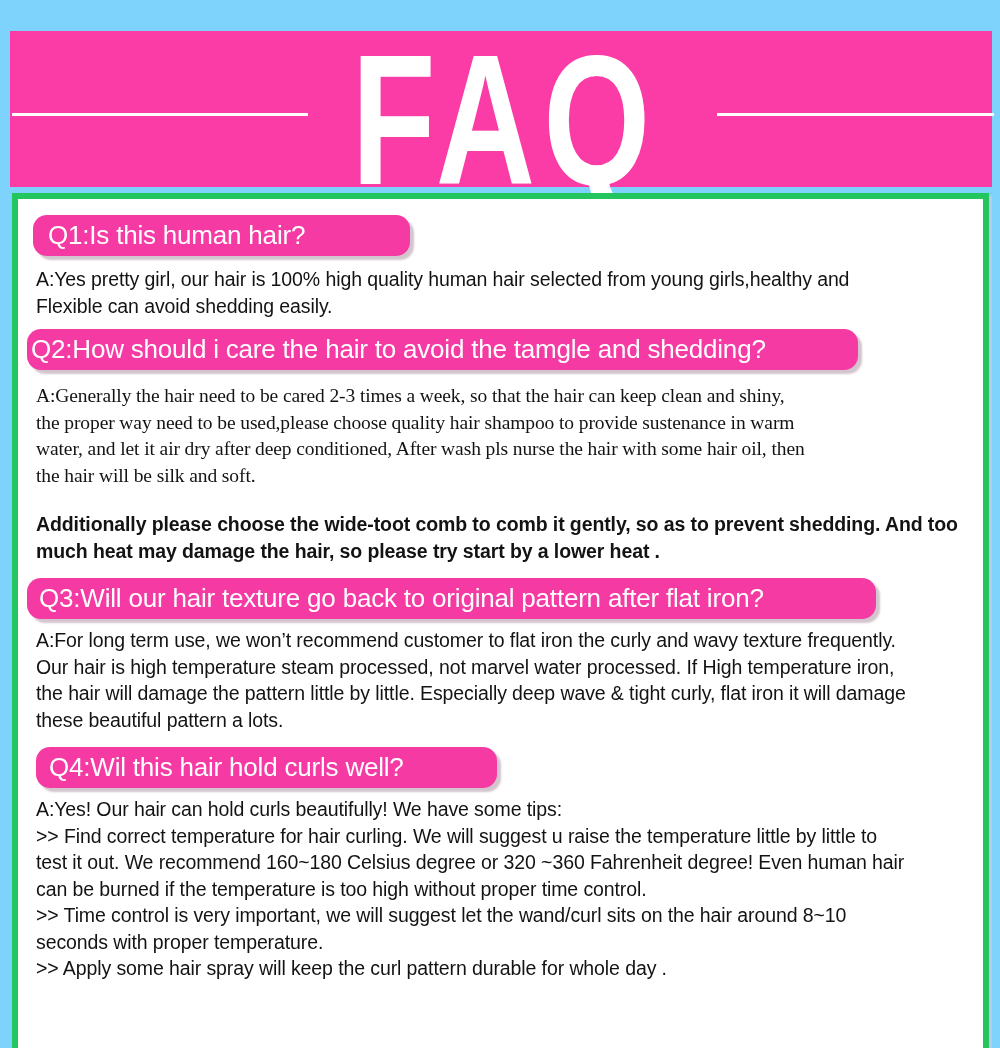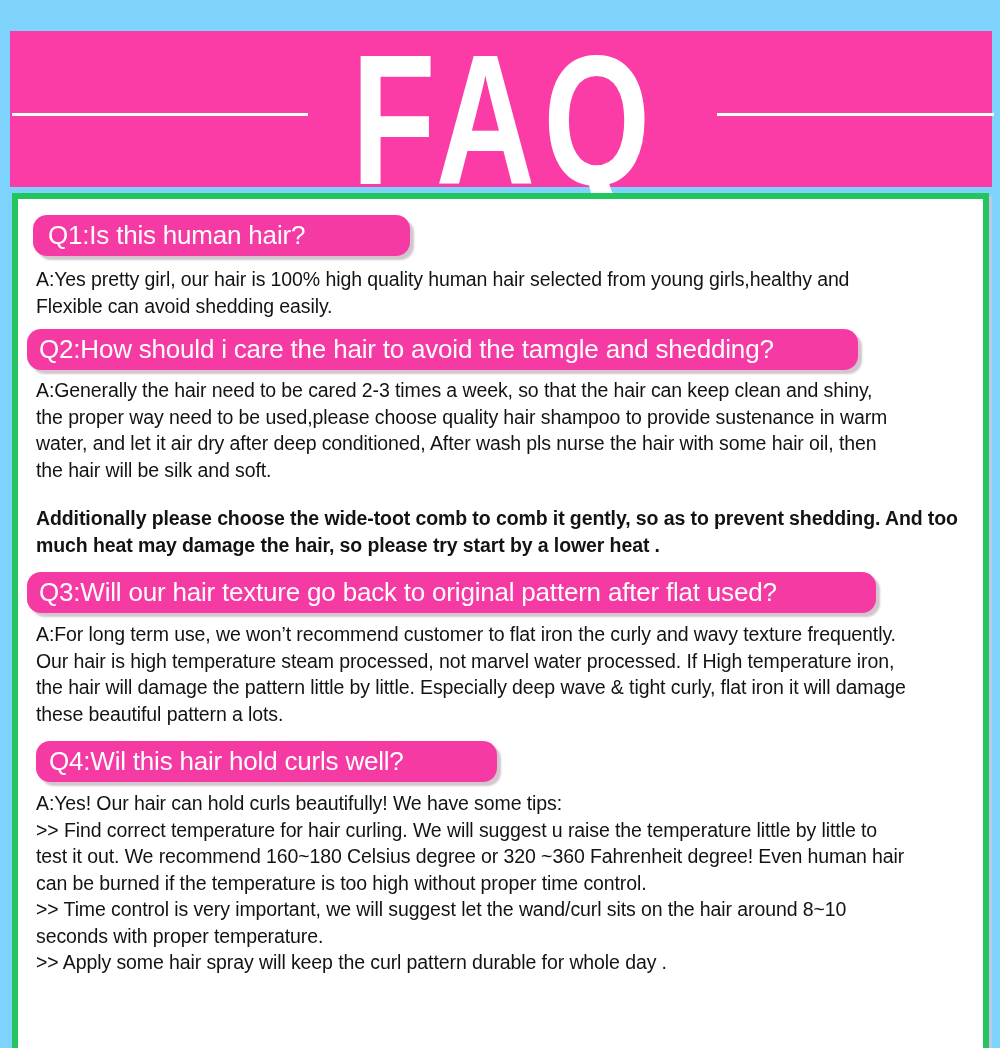--- a/index.html
+++ b/index.html
@@ -66,36 +66,36 @@
     border-radius: 14px;
     background: #f53aa4;
     color: #ffffff;
     font-size: 26px;
     letter-spacing: -0.2px;
     white-space: nowrap;
     overflow: hidden;
     box-shadow: 4px 4px 2px rgba(175, 150, 165, 0.55);
   }
   .pill-q1 { width: 377px; margin: 16px 0 0 15px; padding-left: 15px; }
-  .pill-q2 { width: 831px; margin: 10px 0 0  9px; padding-left: 12px; }
+  .pill-q2 { width: 831px; margin: 10px 0 0  9px; padding-left: 4px; }
   .pill-q3 { width: 849px; margin: 14px 0 0  9px; padding-left: 12px; }
   .pill-q4 { width: 461px; margin: 14px 0 0 18px; padding-left: 13px; }
 
   
   .answer {
     color: #131313;
     font-size: 19.5px;
     line-height: 26.5px;
     letter-spacing: -0.1px;
     white-space: pre-line;
     padding-left: 18px;
     padding-right: 12px;
   }
   .answer-q1  { margin-top: 10px; }
-  .answer-q2a { margin-top:  7px; }
+  .answer-q2a { margin-top:  13px; font-family: Liberation Serif, serif; }
   .answer-q2b { margin-top: 22px; font-weight: bold; }
   .answer-q3  { margin-top:  8px; }
   .answer-q4  { margin-top:  8px; }
 </style>
 </head>
 <body>
 
 <div class="page">
 
   <header class="banner">
@@ -116,21 +116,21 @@
       <div class="pill pill-q2">Q2:How should i care the hair to avoid the tamgle and shedding?</div>
       <div class="answer answer-q2a">A:Generally the hair need to be cared 2-3 times a week, so that the hair can keep clean and shiny,
 the proper way need to be used,please choose quality hair shampoo to provide sustenance in warm
 water, and let it air dry after deep conditioned, After wash pls nurse the hair with some hair oil, then
 the hair will be silk and soft.</div>
       <div class="answer answer-q2b">Additionally please choose the wide-toot comb to comb it gently, so as to prevent shedding. And too
 much heat may damage the hair, so please try start by a lower heat .</div>
     </section>
 
     <section>
-      <div class="pill pill-q3">Q3:Will our hair texture go back to original pattern after flat used?</div>
+      <div class="pill pill-q3">Q3:Will our hair texture go back to original pattern after flat iron?</div>
       <div class="answer answer-q3">A:For long term use, we won’t recommend customer to flat iron the curly and wavy texture frequently.
 Our hair is high temperature steam processed, not marvel water processed. If High temperature iron,
 the hair will damage the pattern little by little. Especially deep wave &amp; tight curly, flat iron it will damage
 these beautiful pattern a lots.</div>
     </section>
 
     <section>
       <div class="pill pill-q4">Q4:Wil this hair hold curls well?</div>
       <div class="answer answer-q4">A:Yes! Our hair can hold curls beautifully! We have some tips:
 &gt;&gt; Find correct temperature for hair curling. We will suggest u raise the temperature little by little to

